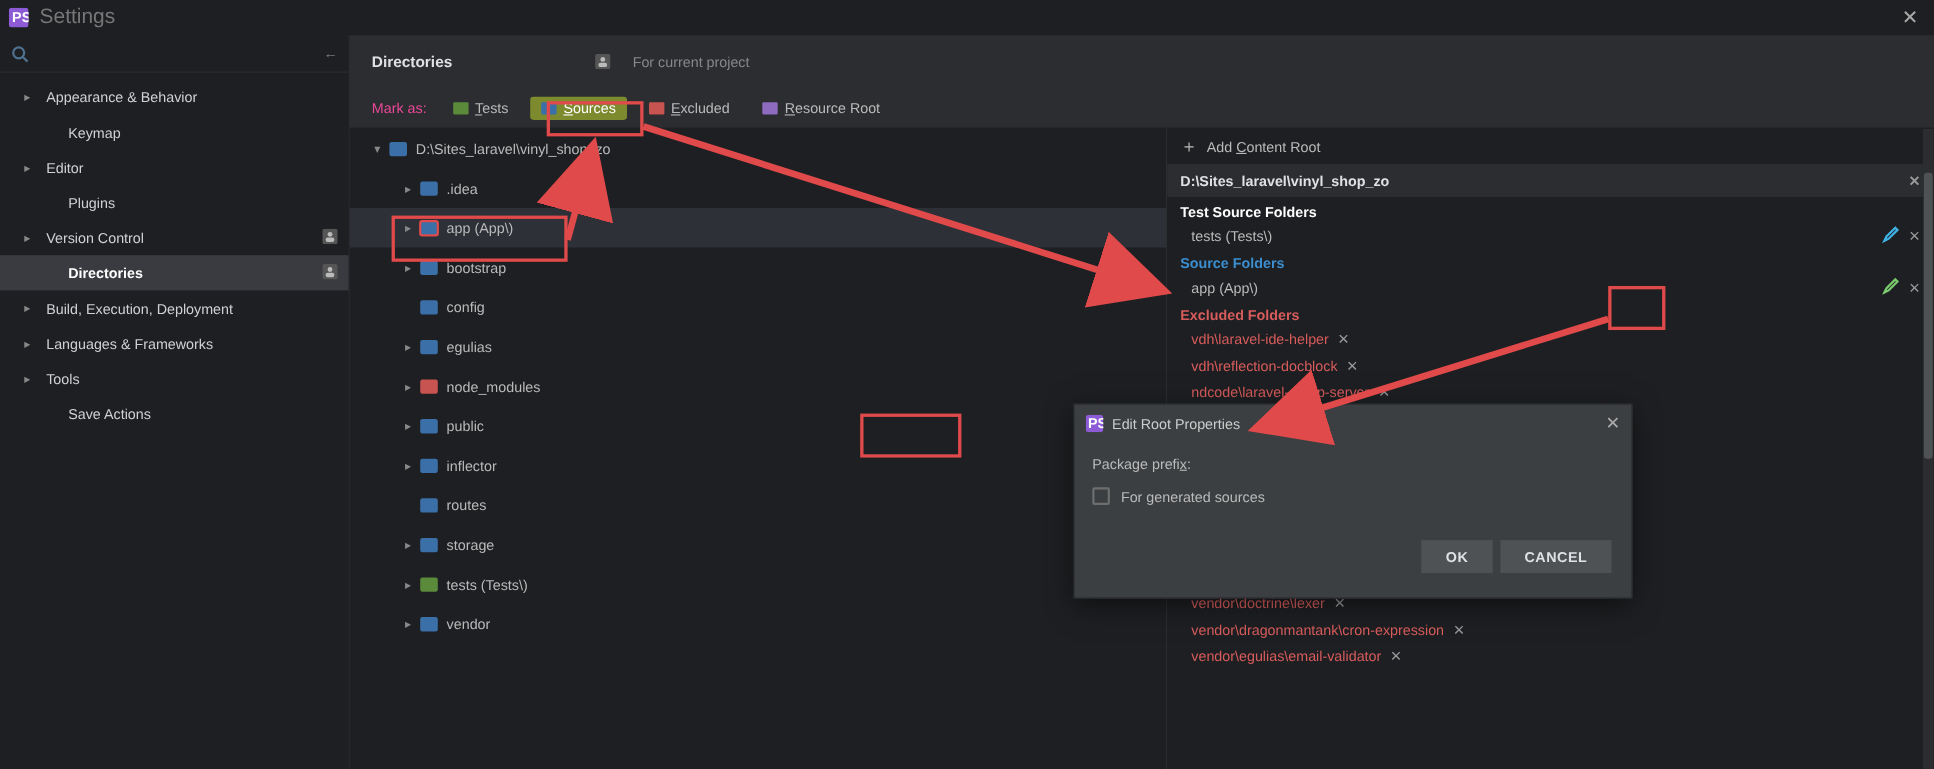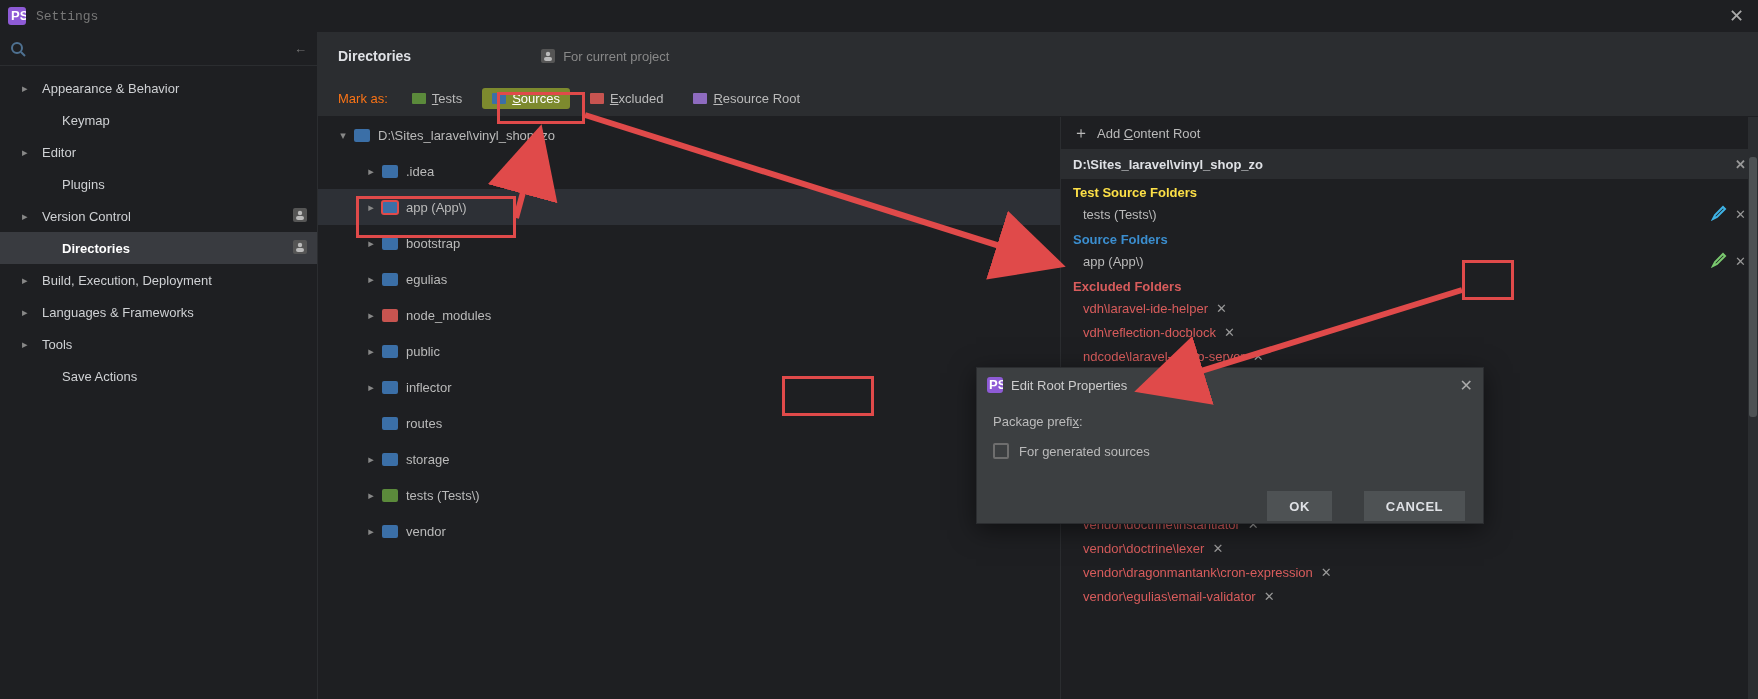--- a/index.html
+++ b/index.html
@@ -1,44 +1,44 @@
 <!DOCTYPE html>
 <html><head>
 <meta charset="utf-8">
 <style>
 * { margin: 0; padding: 0; box-sizing: border-box; font-family: "Segoe UI", Arial, sans-serif; font-size: 13px; }
 body { background: #2b2d30; color: #bababa; width: 1758px; height: 699px; overflow: hidden; position: relative; }
 
 .titlebar { height: 32px; display: flex; align-items: center; padding: 0 8px; background: #1e1f22; }
 .titlebar .app-icon { width: 18px; height: 18px; margin-right: 10px; }
-.titlebar .title { color: #777; font-size: 13px; font-family: Liberation Mono, monospace; }
+.titlebar .title { color: #777; font-size: 19px; }
 .titlebar .close { margin-left: auto; color: #aaa; font-size: 18px; cursor: pointer; padding: 0 6px; }
 
 .main { display: flex; height: calc(100% - 32px); }
 
 .sidebar { width: 318px; background: #1e1f22; border-right: 1px solid #2b2d30; display: flex; flex-direction: column; }
 .search-row { height: 34px; display: flex; align-items: center; padding: 0 10px; border-bottom: 1px solid #2b2d30; }
 .search-row svg { opacity: .6; }
 .search-row .back { margin-left: auto; color: #777; }
 .side-items { flex: 1; overflow: auto; padding-top: 6px; }
 .side-item { display: flex; align-items: center; height: 32px; padding: 0 10px 0 22px; cursor: pointer; }
 .side-item.child { padding-left: 42px; }
 .side-item.selected { background: #393b40; }
 .side-item .chev { width: 14px; color: #888; margin-right: 6px; font-size: 11px; }
 .side-item .lbl { color: #cfd1d4; flex: 1; }
 .side-item.selected .lbl { font-weight: 600; color: #fff; }
 .side-item .proj-ico { margin-left: auto; }
 
 .content { flex: 1; display: flex; flex-direction: column; position: relative; }
 .header-row { display: flex; align-items: center; height: 48px; padding: 0 20px; }
 .header-row .h1 { color: #dfe1e5; font-weight: 600; font-size: 14px; margin-right: 130px; }
-.header-row .proj-note { color: #888; display: flex; align-items: center; gap: 8px; }
+.header-row .proj-note { color: #888; display: flex; align-items: center; gap: 20px; }
 
 .mark-row { display: flex; align-items: center; height: 36px; padding: 0 20px; gap: 10px; }
-.mark-row .lbl { color: #f97316; margin-right: 4px; }
+.mark-row .lbl { color: #ec4899; margin-right: 4px; }
 .chip { display: flex; align-items: center; gap: 6px; padding: 3px 10px; border-radius: 3px; cursor: pointer; }
 .chip .cico { width: 14px; height: 11px; border-radius: 1px; }
 .chip.tests .cico { background: #5b8a3b; }
 .chip.sources { background: #7d8a2e; color: #fff; }
 .chip.sources .cico { background: #3b6fa7; }
 .chip.excluded .cico { background: #c75450; }
 .chip.resource .cico { background: #8e6bbf; }
 .chip u { text-decoration: underline; }
 
 .body-area { flex: 1; display: flex; border-top: 1px solid #1e1f22; }
@@ -53,21 +53,21 @@
 .folder-excluded { background: #c75450; }
 .folder-sources { background: #3b6fa7; }
 .tree-row.selected .folder-sources { outline: 2px solid #e04a4a; outline-offset: -1px; }
 
 .right-pane { flex: 1; background: #1e1f22; border-left: 1px solid #2b2d30; overflow: auto; position: relative; }
 .rp-top { display: flex; align-items: center; height: 32px; padding: 0 12px; color: #bababa; gap: 8px; }
 .rp-top .plus { color: #bababa; font-size: 16px; }
 .rp-root { display: flex; align-items: center; height: 30px; padding: 0 12px; background: #2b2d30; color: #dfe1e5; font-weight: 600; }
 .rp-root .x { margin-left: auto; color: #999; cursor: pointer; }
 .rp-section-h { padding: 6px 12px 2px; font-weight: 600; }
-.rp-section-h.test { color: #fde047; }
+.rp-section-h.test { color: #ffffff; }
 .rp-section-h.src { color: #3b8ecf; }
 .rp-section-h.exc { color: #d85c5c; }
 .rp-item { display: flex; align-items: center; height: 24px; padding: 0 12px 0 22px; color: #bababa; }
 .rp-item.src { color: #bababa; }
 .rp-item.exc { color: #d85c5c; }
 .rp-item .edit { margin-left: auto; cursor: pointer; }
 .rp-item .x { cursor: pointer; color: #999; margin-left: 8px; }
 
 .pencil svg { stroke: #3eb3e6; }
 .pencil.green svg { stroke: #7ac96f; }
@@ -82,21 +82,21 @@
 
 .dialog { position: absolute; left: 658px; top: 335px; width: 508px; background: #3c3f41; box-shadow: 0 6px 24px rgba(0,0,0,.5); border: 1px solid #2b2d30; }
 .dialog .dlg-title { display: flex; align-items: center; height: 34px; padding: 0 10px; gap: 8px; color: #ccc; }
 .dialog .dlg-title .x { margin-left: auto; color: #aaa; cursor: pointer; font-size: 16px; }
 .dialog .dlg-body { padding: 12px 16px 8px; }
 .dlg-row { display: flex; align-items: flex-start; margin-bottom: 14px; }
 .dlg-row .flbl { width: 120px; color: #bbb; }
 .dlg-row input[type=text] { flex: 1; height: 26px; background: #2b2d30; color: #dfe1e5; border: none; border-bottom: 2px solid #7ac96f; padding: 0 6px; outline: none; }
 .dlg-row.chk { align-items: center; gap: 10px; }
 .dlg-row.chk .cbox { width: 16px; height: 16px; border: 2px solid #6e6e6e; border-radius: 2px; }
-.dlg-buttons { display: flex; justify-content: flex-end; gap: 32px; padding: 10px 18px 2px; }
+.dlg-buttons { display: flex; justify-content: flex-end; gap: 7px; padding: 10px 18px 22px; }
 .dlg-btn { height: 30px; padding: 0 22px; background: #4e5254; color: #dfe1e5; border: none; cursor: pointer; font-weight: 600; letter-spacing: .5px; }
 
 .scroll-ind { position: absolute; right: 0; top: 0; width: 10px; height: 100%; background: #2b2d30; }
 .scroll-ind .thumb { position: absolute; right: 1px; width: 8px; background: #4e5254; border-radius: 3px; }
 </style>
 </head>
 <body>
 
 <div class="titlebar">
   <span class="app-icon">
@@ -223,20 +223,25 @@
               <span class="chev">▸</span>
               <span class="fico folder-sources"></span>
               <span>app (App\)</span>
             </div>
             <div class="tree-row d1">
               <span class="chev">▸</span>
               <span class="fico folder-default"></span>
               <span>bootstrap</span>
             </div>
             <div class="tree-row d1">
+              <span class="chev"></span>
+              <span class="fico folder-default"></span>
+              <span>config</span>
+            </div>
+            <div class="tree-row d1">
               <span class="chev">▸</span>
               <span class="fico folder-default"></span>
               <span>egulias</span>
             </div>
             <div class="tree-row d1">
               <span class="chev">▸</span>
               <span class="fico folder-excluded"></span>
               <span>node_modules</span>
             </div>
             <div class="tree-row d1">

